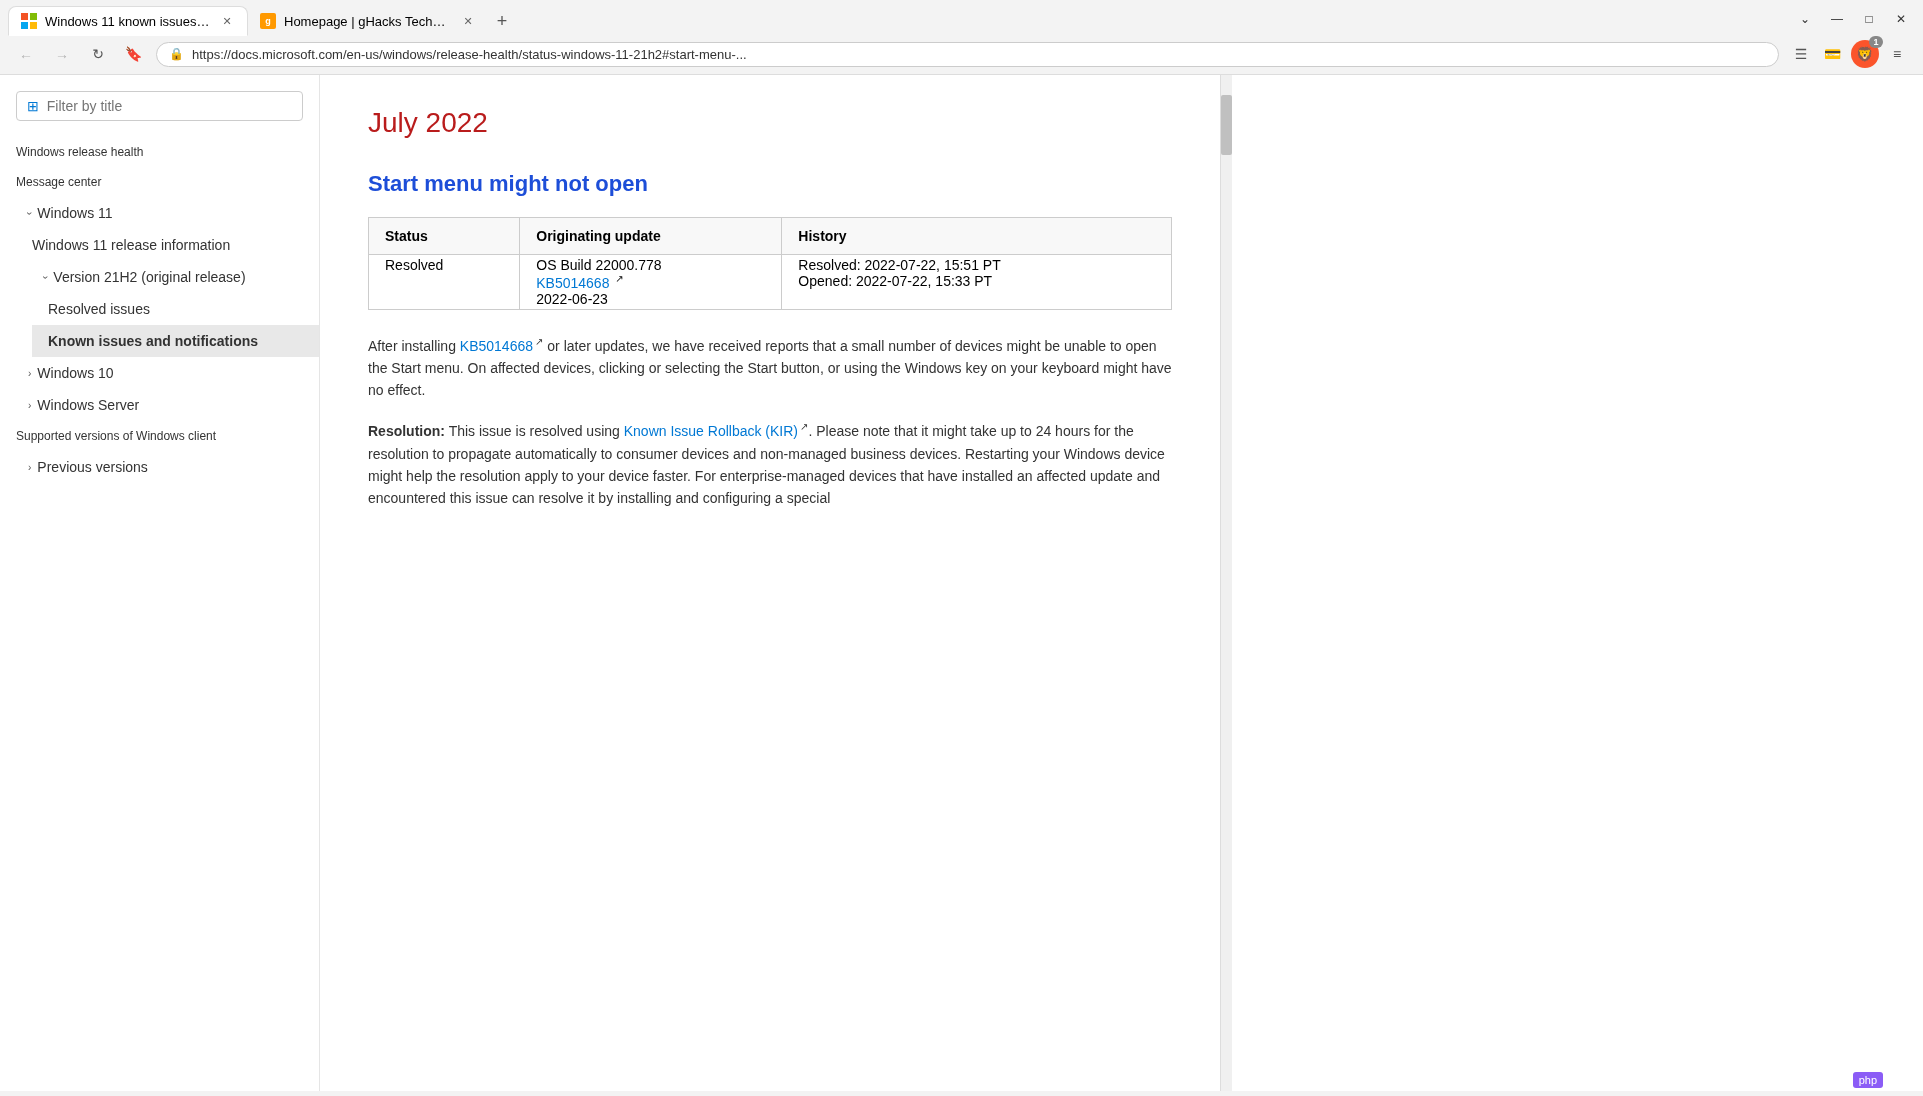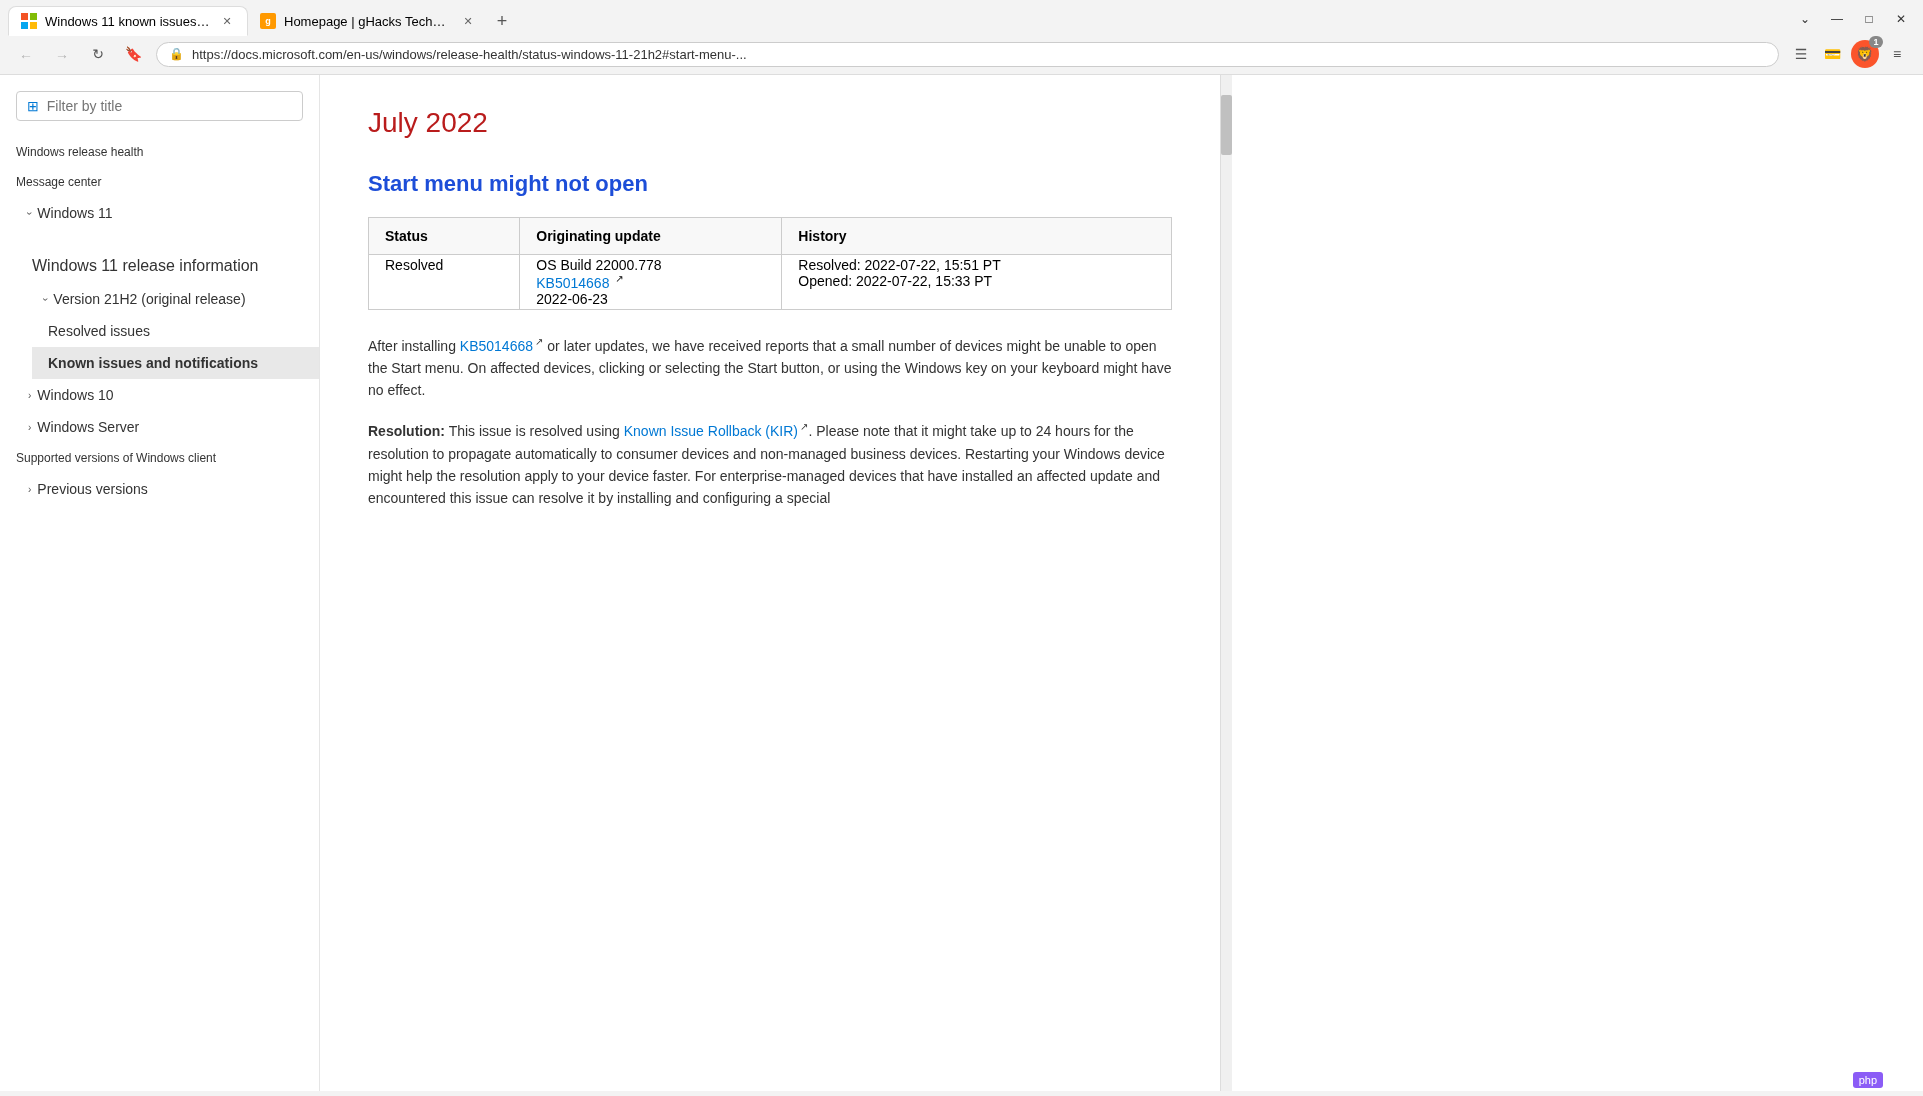--- a/index.html
+++ b/index.html
@@ -160,22 +160,21 @@
     .chevron.open { transform: rotate(90deg); display: inline-block; }
     .chevron.closed { display: inline-block; }
 
     .sidebar-sub {
       padding-left: 16px;
     }
     .sidebar-sub-item {
       padding: 8px 16px;
       cursor: pointer;
       color: #333;
-      font-size: 16px;
-      margin-top: 20px;
+      font-size: 14px;
     }
 
     .sidebar-sub2 {
       padding-left: 16px;
     }
     .sidebar-sub2-item {
       padding: 8px 16px;
       cursor: pointer;
       color: #333;
       font-size: 14px;

